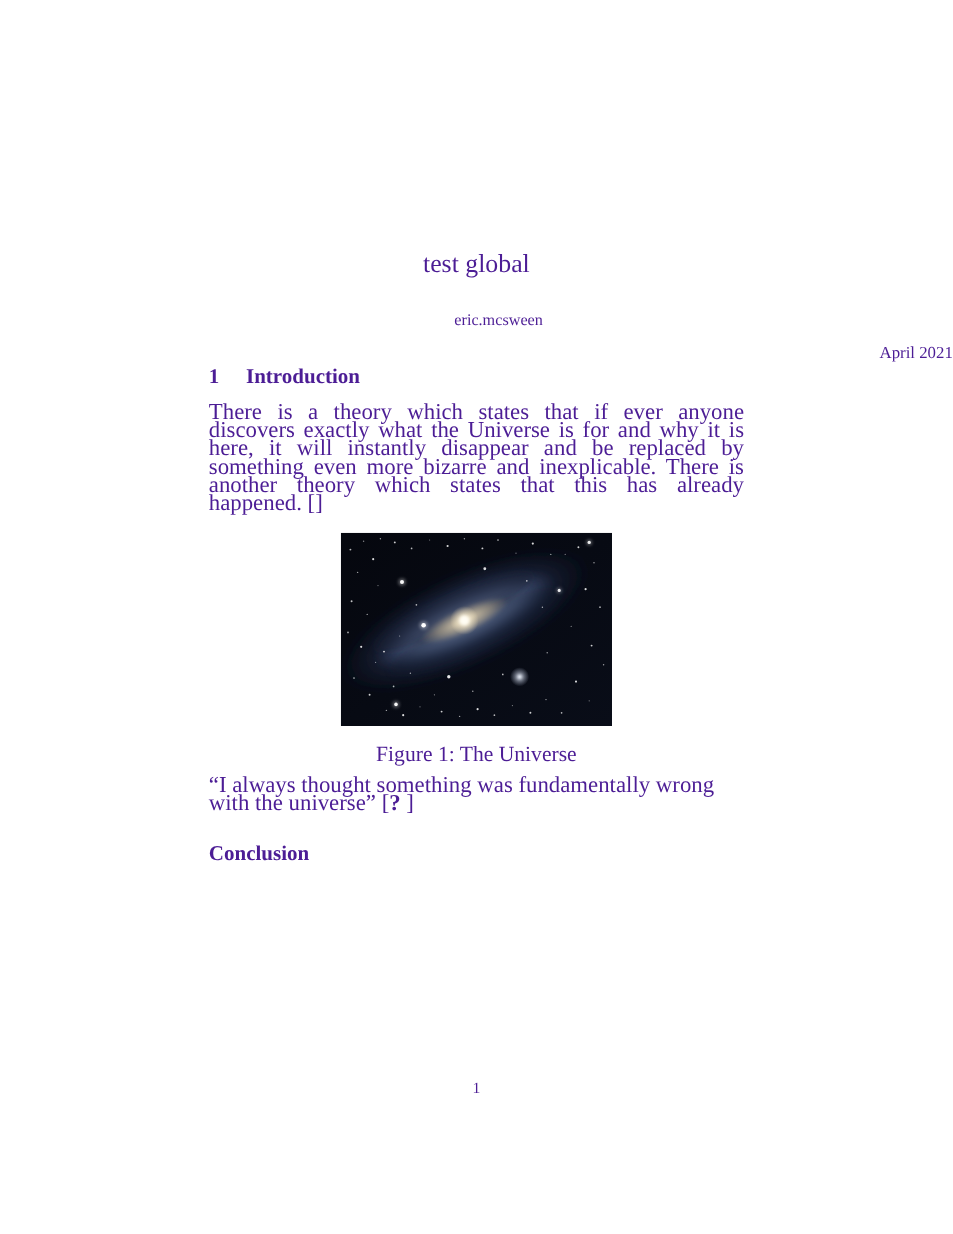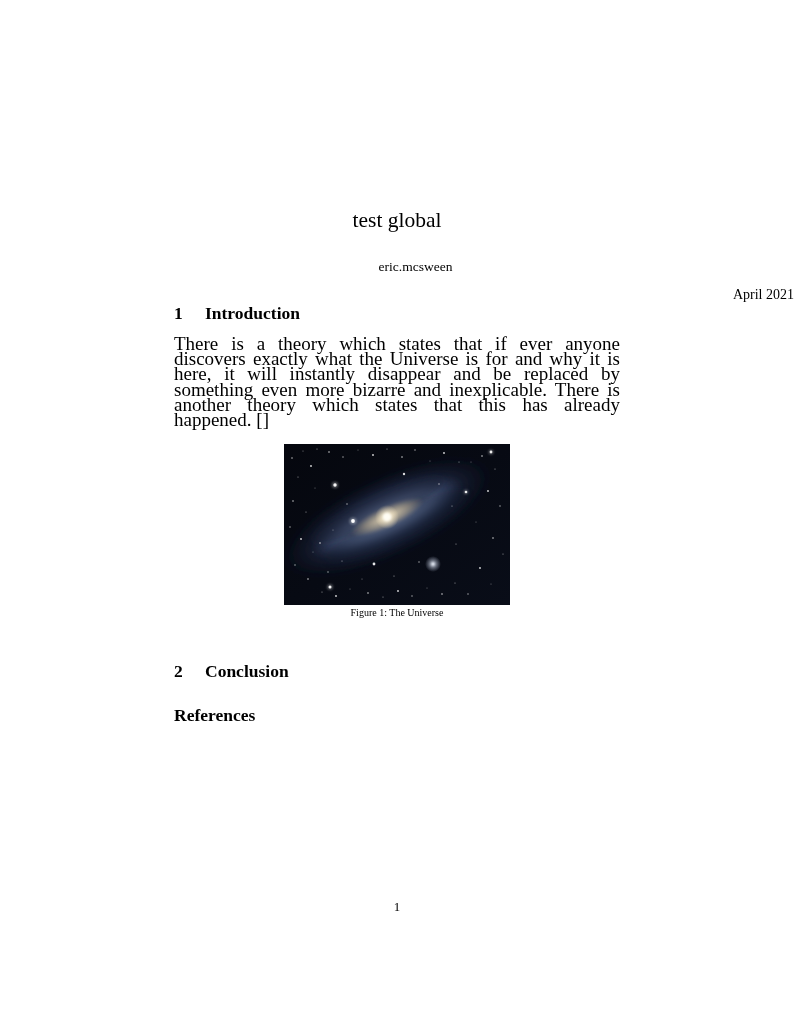--- a/index.html
+++ b/index.html
@@ -4,21 +4,21 @@
 <style>
   * { margin: 0; padding: 0; box-sizing: border-box; }
   html, body { background: #ffffff; }
   .page {
     position: relative;
     width: 794px;
     height: 1028px;
     margin: 0 auto;
     background: #ffffff;
     font-family: "Liberation Serif", "DejaVu Serif", serif;
-    color: #000000;
+    color: #4c1d95;
     overflow: hidden;
   }
   .title {
     margin-top: 207px;
     text-align: center;
     font-size: 21.5px;
     line-height: 26px;
     font-weight: normal;
   }
   .author {
@@ -47,22 +47,23 @@
     margin-top: 12px;
     font-size: 19px;
     line-height: 15.2px;
     text-align: justify;
   }
   p.quote { margin-top: 11px; text-align: left; }
   p.quote b { font-weight: bold; }
   figure { margin-top: 17px; }
   figure svg { display: block; margin: 0 auto; }
   figcaption {
-    text-align: center;
-    font-size: 10px;
+    margin-top: 16px;
+    text-align: center;
+    font-size: 18px;
     line-height: 15px;
   }
   .pageno {
     position: absolute;
     top: 899px;
     left: 0;
     width: 100%;
     text-align: center;
     font-size: 13px;
   }
@@ -205,22 +206,24 @@
           <circle cx="155" cy="40" r="0.7" opacity="0.7"></circle>
           <circle cx="172" cy="100" r="0.6" opacity="0.6"></circle>
           <circle cx="135" cy="118" r="0.7" opacity="0.7"></circle>
           <circle cx="110" cy="132" r="0.6" opacity="0.65"></circle>
           <circle cx="78" cy="135" r="0.5" opacity="0.55"></circle>
         </g>
       </svg>
       <figcaption>Figure 1: The Universe</figcaption>
     </figure>
 
-    <h2 class="sec" id="sec2"><span class="num">2</span><span>Conclusion</span></h2>
-
-
-    <h2 class="sec" id="refs">References</h2>
+
+    <p class="body-par quote"><span>“I always thought something was fundamentally wrong with the universe”</span>
+      <span>[</span><b>?</b>
+      <span>]</span></p>
+
+    <h2 class="sec" id="refs">Conclusion</h2>
 
   </div>
 
   <div class="pageno">1</div>
 
 </div>
 
 </body></html>

